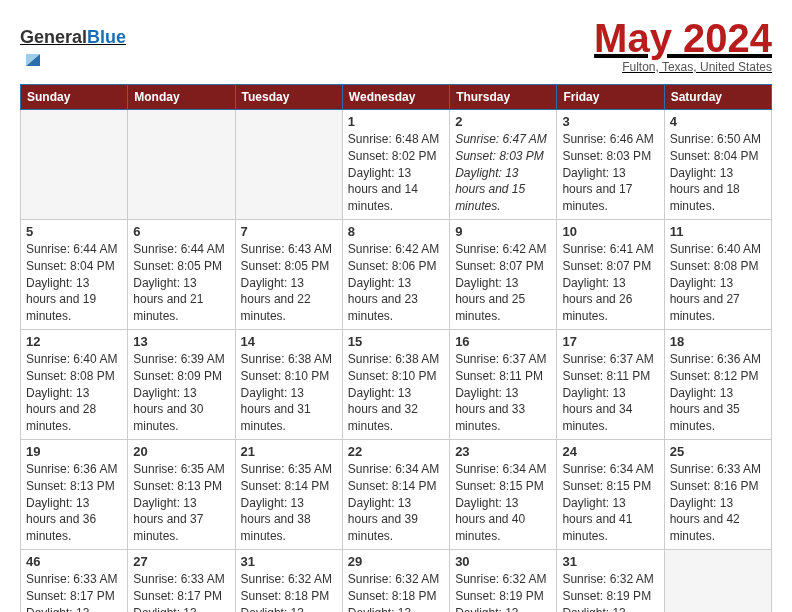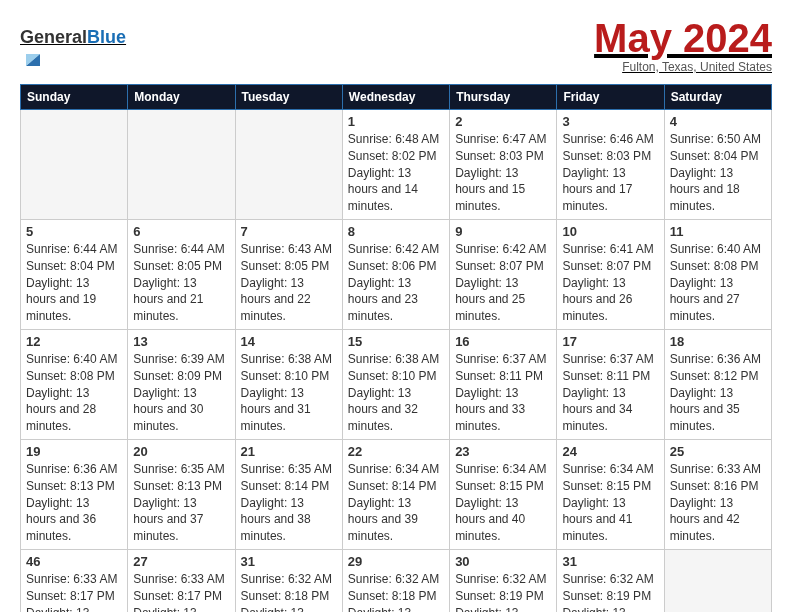--- a/index.html
+++ b/index.html
@@ -53,21 +53,21 @@
     .location {
       font-size: 12px;
       color: #555;
     }
     .calendar {
       width: 100%;
       border-collapse: collapse;
       flex: 1;
     }
     .calendar th {
-      background-color: #0f172a;
+      background-color: #7f1d1d;
       color: #fff;
       font-size: 12px;
       font-weight: bold;
       padding: 5px 6px;
       text-align: left;
       border: 1px solid #2c6fad;
     }
     .calendar td {
       border: 1px solid #ccc;
       vertical-align: top;
@@ -133,21 +133,21 @@
           <td class="empty"></td>
           <td class="empty"></td>
           <td>
             <span class="day-number">1</span>
             <div class="day-info" style="white-space: pre-line;">Sunrise: 6:48 AM
 Sunset: 8:02 PM
 Daylight: 13 hours and 14 minutes.</div>
           </td>
           <td>
             <span class="day-number">2</span>
-            <div class="day-info" style="white-space: pre-line;">Sunrise: 6:47 AM
+            <div class="day-info" style="white-space: pre-line; font-style: italic;">Sunrise: 6:47 AM
 Sunset: 8:03 PM
 Daylight: 13 hours and 15 minutes.</div>
           </td>
           <td>
             <span class="day-number">3</span>
             <div class="day-info" style="white-space: pre-line;">Sunrise: 6:46 AM
 Sunset: 8:03 PM
 Daylight: 13 hours and 17 minutes.</div>
           </td>
           <td>

